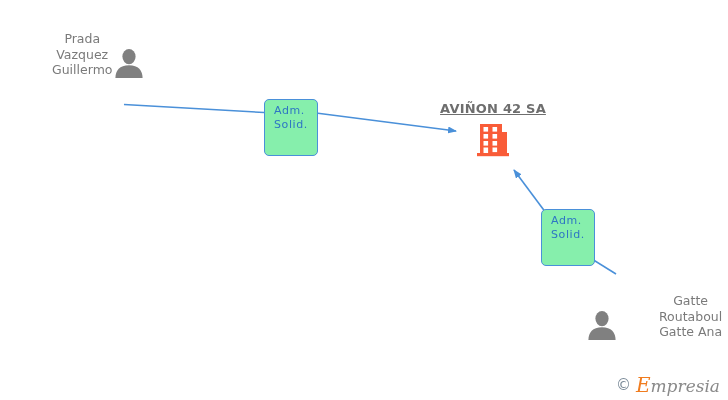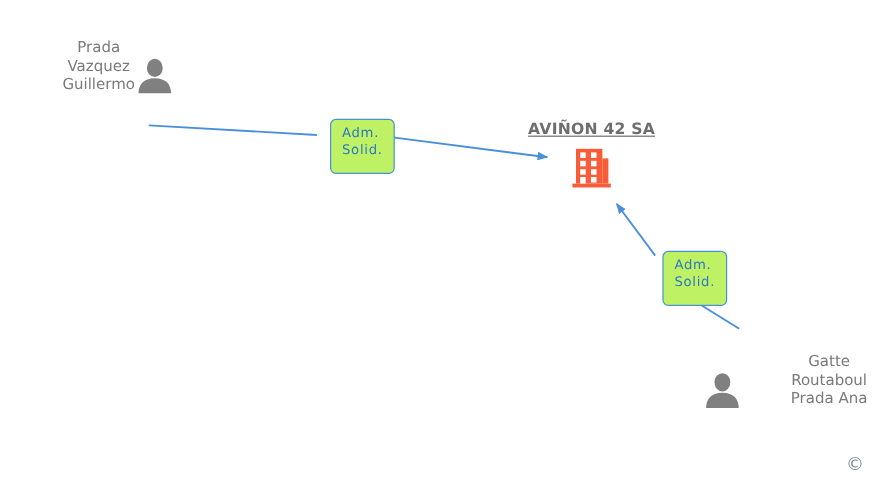--- a/index.html
+++ b/index.html
@@ -63,29 +63,28 @@
     text-align: center;
     text-decoration: underline;
   }
 
   
   .rel-chip {
     position: absolute;
     box-sizing: border-box;
     border: 1.4px solid #4a90d9;
     border-radius: 5px;
-    background: #bef264;
+    background: #86efac;
     color: #2e75c4;
     font-size: 11px;
     line-height: 14px;
     letter-spacing: .6px;
-    padding: 4px 9px 12px 9px;
+    padding: 4px 9px 23px 9px;
     text-align: left;
     white-space: nowrap;
-    margin-left: 11px;
   }
   .rel-chip .ln { display: block; }
 
   
   #watermark {
     position: absolute;
     right: 8px;
     bottom: 5px;
     display: flex;
     align-items: center;
@@ -170,31 +169,32 @@
   <div class="node" style="left:585px; top:284px; width:96px;gap:40px;">
     <span>
       <svg class="person-icon" viewBox="0 0 34 30" xmlns="http://www.w3.org/2000/svg">
         <ellipse cx="17" cy="8.6" rx="6.6" ry="7.6" fill="#808080"></ellipse>
         <path d="M17 17.2 C7.6 17.2 3.4 22.6 3.4 30 L30.6 30 C30.6 22.6 26.4 17.2 17 17.2 Z" fill="#808080"></path>
       </svg>
     </span>
     <div class="node-label" style="margin-top:9px;">
       <span class="ln">Gatte</span>
       <span class="ln">Routaboul</span>
-      <span class="ln">Prada Ana</span>
+      <span class="ln">Gatte Ana</span>
     </div>
   </div>
 
   <div class="rel-chip" style="left:264px; top:99px;">
     <span class="ln">Adm.</span>
     <span class="ln">Solid.</span>
   </div>
 
   <div class="rel-chip" style="left:541px; top:209px;">
     <span class="ln">Adm.</span>
     <span class="ln">Solid.</span>
   </div>
 
   <div id="watermark">
     <span class="copy">©</span>
+    <span class="brand"><span class="cap">E</span><span>mpresia</span></span>
   </div>
 
 </div>
 
 </body></html>

